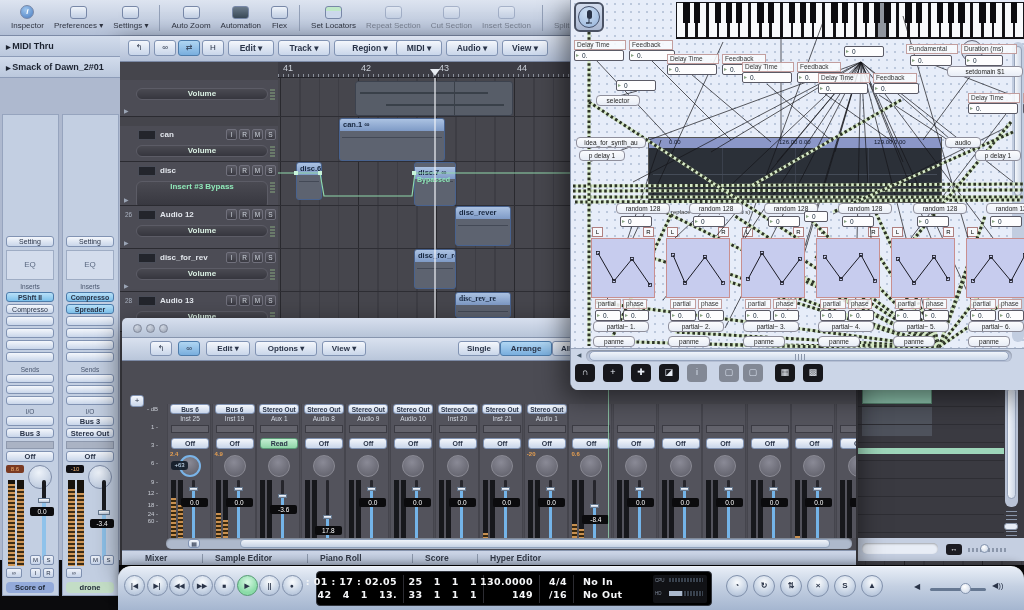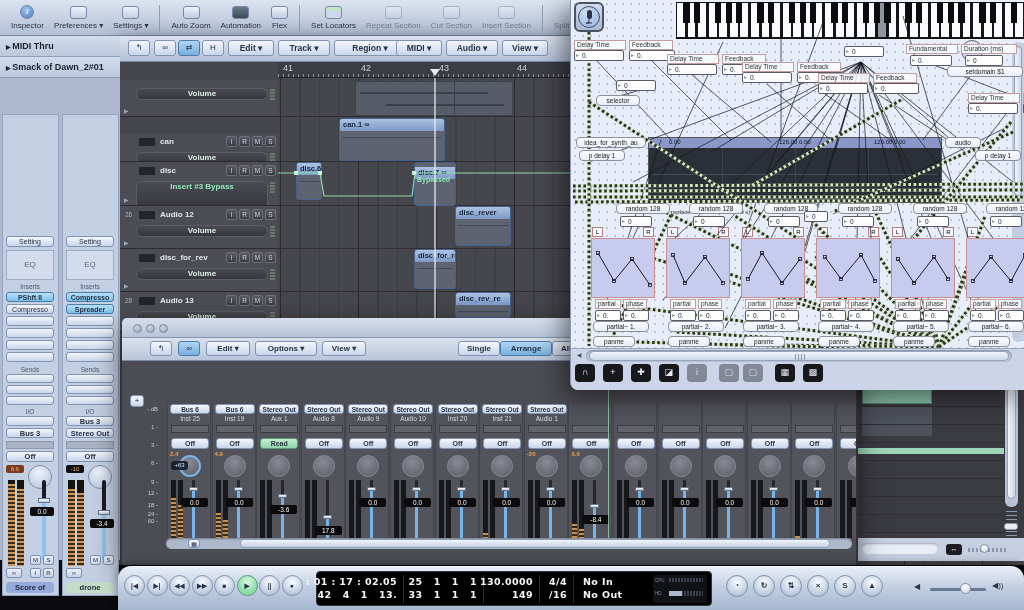--- a/index.html
+++ b/index.html
@@ -155,21 +155,21 @@
           <div style="position: absolute; left: 2px; top: 13px; font-size: 7px; font-weight: bold; color: rgb(143, 232, 184);">Bypassed</div>
         </div>
         <div class="region" style="position: absolute; left: 177px; top: 128px; width: 56px; height: 40px;">
           <div class="rhead" style="position: absolute; left: 0px; top: 0px; width: 56px;">disc_rever</div>
           <div style="position: absolute; left: 2px; top: 18px; width: 50px; height: 1px; background: rgb(67, 73, 86);"></div>
         </div>
         <div class="region" style="position: absolute; left: 136px; top: 171px; width: 42px; height: 40px;">
           <div class="rhead" style="position: absolute; left: 0px; top: 0px; width: 42px;">disc_for_re</div>
           <div style="position: absolute; left: 2px; top: 18px; width: 36px; height: 1px; background: rgb(67, 73, 86);"></div>
         </div>
-        <div class="region" style="position: absolute; left: 177px; top: 214px; width: 56px; height: 26px;">
+        <div class="region" style="position: absolute; left: 177px; top: 214px; width: 56px; height: 26px; font-family: Liberation Serif, serif;">
           <div class="rhead" style="position: absolute; left: 0px; top: 0px; width: 56px;">disc_rev_re</div>
           <div style="position: absolute; left: 2px; top: 18px; width: 50px; height: 1px; background: rgb(67, 73, 86);"></div>
         </div>
         <svg width="746" height="487" style="position: absolute; left: 0px; top: 0px; pointer-events: none;">
           <polyline points="0,95 42,95 46,118 134,118 137,95 400,95" fill="none" stroke="#8fd8ac" stroke-width="1.2"></polyline>
           <rect x="16" y="93" width="4" height="4" fill="#c8f4da"></rect>
           <rect x="40" y="93" width="4" height="4" fill="#c8f4da"></rect>
           <rect x="134" y="93" width="4" height="4" fill="#c8f4da"></rect>
           <line x1="157" y1="0" x2="157" y2="282" stroke="#f2f4f8" stroke-width="1.2"></line>
         </svg>
@@ -177,21 +177,21 @@
     <div class="abs" id="theaders" style="left:0;top:42px;width:160px;height:487px">
         <div class="thdr" style="position: absolute; left: 2px; top: 2px; width: 158px; height: 37px;">
           <div class="lanebtn" style="position: absolute; top: 8px; height: 12px;">Volume</div>
           <div style="position: absolute; left: 150px; top: 9px; width: 5px; height: 2px; background: rgb(106, 122, 106);"></div>
           <div style="position: absolute; left: 150px; top: 12px; width: 5px; height: 2px; background: rgb(106, 122, 106);"></div>
           <div style="position: absolute; left: 150px; top: 15px; width: 5px; height: 2px; background: rgb(106, 122, 106);"></div>
           <div style="position: absolute; left: 150px; top: 18px; width: 5px; height: 2px; background: rgb(106, 122, 106);"></div>
           <div style="position: absolute; left: 4px; top: 27px; font-size: 6px; color: rgb(154, 164, 180);">▶</div>
         </div>
         <div style="position: absolute; left: 0px; top: 38px; width: 160px; height: 1px; background: rgb(43, 43, 49);"></div>
-        <div class="thdr" style="position: absolute; left: 2px; top: 55px; width: 158px; height: 44px;">
+        <div class="thdr" style="position: absolute; left: 2px; top: 48px; width: 158px; height: 44px;">
           <div style="position: absolute; left: 18px; top: 4px; width: 18px; height: 10px; background: rgb(35, 37, 44); border: 1px solid rgb(74, 77, 88);"></div>
           <div class="tname" style="position: absolute; left: 40px; top: 4px;">can</div>
           <div class="irms" style="position: absolute; left: 106px; top: 3px;">I</div>
           <div class="irms" style="position: absolute; left: 119px; top: 3px;">R</div>
           <div class="irms" style="position: absolute; left: 132px; top: 3px;">M</div>
           <div class="irms" style="position: absolute; left: 145px; top: 3px;">S</div>
           <div class="lanebtn" style="position: absolute; top: 19px; height: 12px;">Volume</div>
           <div style="position: absolute; left: 150px; top: 20px; width: 5px; height: 2px; background: rgb(106, 122, 106);"></div>
           <div style="position: absolute; left: 150px; top: 23px; width: 5px; height: 2px; background: rgb(106, 122, 106);"></div>
           <div style="position: absolute; left: 150px; top: 26px; width: 5px; height: 2px; background: rgb(106, 122, 106);"></div>
@@ -606,20 +606,31 @@
           <div style="position: absolute; left: 11px; top: 51px; width: 22px; height: 22px; border-radius: 50%; background: radial-gradient(circle at 45% 32%, rgb(138, 138, 150), rgb(92, 92, 102)); border: 1px solid rgb(138, 138, 148);"></div>
           <div style="position: absolute; left: 3px; top: 76px; width: 5px; height: 88px; background: rgb(23, 24, 28);"></div>
           <div style="position: absolute; left: 10px; top: 76px; width: 5px; height: 88px; background: rgb(23, 24, 28);"></div>
           <div style="position: absolute; left: 13px; top: 94.3px; width: 27px; height: 9px; background: rgb(11, 11, 13); color: rgb(255, 255, 255); font-size: 6.5px; line-height: 9px; text-align: center; border-radius: 2px;">0.0</div>
         </div>
         <div style="position: absolute; left: 486px; top: 0px; width: 1px; height: 177px; background: rgba(150, 220, 180, 0.75);"></div>
       </div>
     <div class="abs" id="mx-scroll" style="left:44px;top:220px;width:686px;height:11px;background:#aeb9cc;border-radius:5px;box-shadow:inset 0 1px 2px rgba(0,0,0,.35)">
         <div class="btn" style="position: absolute; left: 22px; top: 1px; width: 12px; height: 9px; font-size: 6px; line-height: 8px;">▦</div>
         <div style="position: absolute; left: 74px; top: 1px; width: 590px; height: 9px; background: linear-gradient(rgb(240, 244, 250), rgb(198, 210, 228)); border: 1px solid rgb(142, 160, 186); border-radius: 4px;"></div>
+      </div>
+    <div class="abs" id="mx-tabs">
+        <div style="position: absolute; left: 23px; top: 2px; font-size: 8.5px; font-weight: bold;">Mixer</div>
+        <div style="position: absolute; left: 80px; top: 3px; width: 1px; height: 9px; background: rgb(138, 150, 170);"></div>
+        <div style="position: absolute; left: 93px; top: 2px; font-size: 8.5px; font-weight: bold;">Sample Editor</div>
+        <div style="position: absolute; left: 185px; top: 3px; width: 1px; height: 9px; background: rgb(138, 150, 170);"></div>
+        <div style="position: absolute; left: 198px; top: 2px; font-size: 8.5px; font-weight: bold;">Piano Roll</div>
+        <div style="position: absolute; left: 290px; top: 3px; width: 1px; height: 9px; background: rgb(138, 150, 170);"></div>
+        <div style="position: absolute; left: 303px; top: 2px; font-size: 8.5px; font-weight: bold;">Score</div>
+        <div style="position: absolute; left: 355px; top: 3px; width: 1px; height: 9px; background: rgb(138, 150, 170);"></div>
+        <div style="position: absolute; left: 368px; top: 2px; font-size: 8.5px; font-weight: bold;">Hyper Editor</div>
       </div>
   </div>
   <div class="abs" id="maxwin">
       <div style="position: absolute; left: 3px; top: 2px; width: 30px; height: 30px; background: linear-gradient(rgb(210, 220, 238), rgb(170, 184, 210)); border: 2px solid rgb(74, 82, 100); border-radius: 6px;">
         <div style="position: absolute; left: 2px; top: 2px; width: 22px; height: 22px; border-radius: 50%; background: radial-gradient(circle at 40% 30%, rgb(207, 224, 244), rgb(148, 178, 218)); border: 1px solid rgb(68, 80, 106);">
           <svg width="20" height="20" style="position: absolute; left: 0px; top: 0px;">
             <rect x="8" y="3" width="5" height="9" rx="2.5" fill="#2a3448"></rect>
             <polyline points="10,12 10,16 7,16 13,16" fill="none" stroke="#2a3448" stroke-width="1"></polyline>
           </svg>
         </div>

